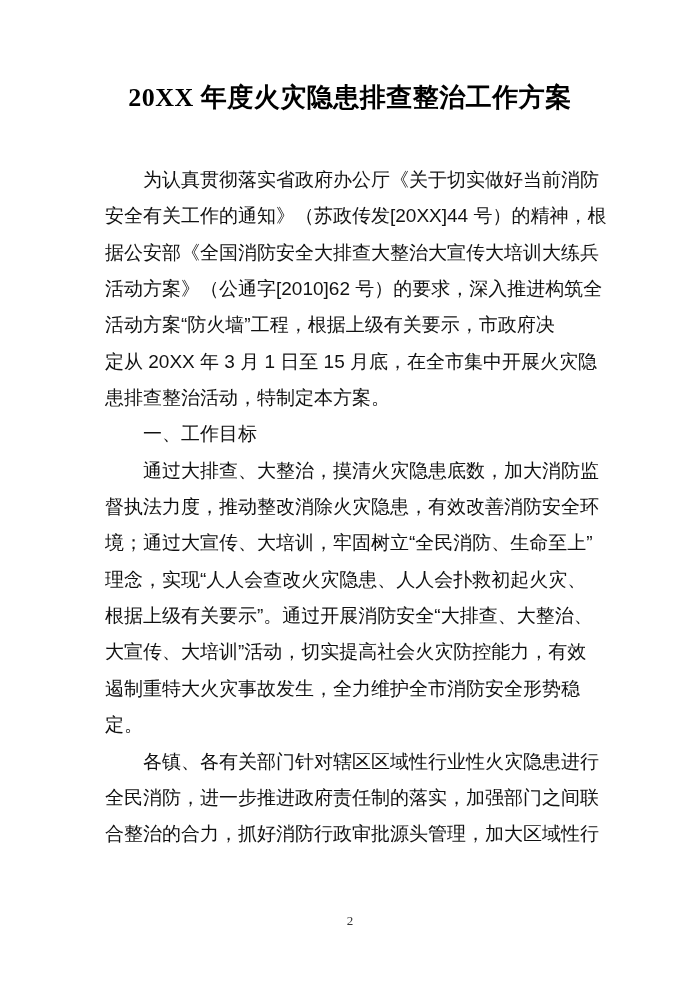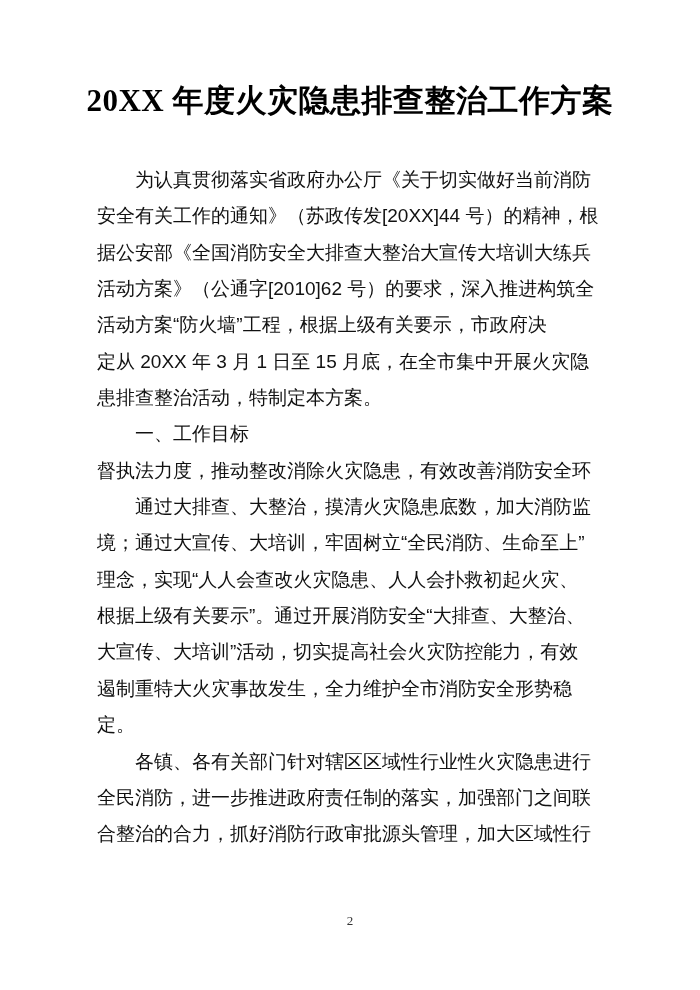--- a/index.html
+++ b/index.html
@@ -17,28 +17,28 @@
     color: #111111;
   }
   .doc-title {
     position: absolute;
     top: 80px;
     left: 0;
     width: 100%;
     text-align: center;
     font-family: "Liberation Serif", serif;
     font-weight: bold;
-    font-size: 31px;
+    font-size: 26px;
     color: #000000;
     white-space: nowrap;
     letter-spacing: 0.5px;
   }
   .content {
     position: absolute;
-    left: 97px;
+    left: 105px;
     top: 162px;
     width: 494px;
   }
   .line {
     height: 36.35px;
     line-height: 36.35px;
     font-size: 19px;
     white-space: nowrap;
     letter-spacing: 0px;
   }
@@ -65,22 +65,22 @@
 
   <div class="content">
     <div class="line indent">为认真贯彻落实省政府办公厅《关于切实做好当前消防</div>
     <div class="line">安全有关工作的通知》（苏政传发[20XX]44 号）的精神，根</div>
     <div class="line">据公安部《全国消防安全大排查大整治大宣传大培训大练兵</div>
     <div class="line">活动方案》（公通字[2010]62 号）的要求，深入推进构筑全</div>
     <div class="line">活动方案“防火墙”工程，根据上级有关要示，市政府决</div>
     <div class="line">定从 20XX 年 3 月 1 日至 15 月底，在全市集中开展火灾隐</div>
     <div class="line">患排查整治活动，特制定本方案。</div>
     <div class="line indent">一、工作目标</div>
+    <div class="line indent">通过大排查、大整治，摸清火灾隐患底数，加大消防监</div>
     <div class="line">督执法力度，推动整改消除火灾隐患，有效改善消防安全环</div>
-    <div class="line indent">通过大排查、大整治，摸清火灾隐患底数，加大消防监</div>
     <div class="line">境；通过大宣传、大培训，牢固树立“全民消防、生命至上”</div>
     <div class="line">理念，实现“人人会查改火灾隐患、人人会扑救初起火灾、</div>
     <div class="line">根据上级有关要示”。通过开展消防安全“大排查、大整治、</div>
     <div class="line">大宣传、大培训”活动，切实提高社会火灾防控能力，有效</div>
     <div class="line">遏制重特大火灾事故发生，全力维护全市消防安全形势稳</div>
     <div class="line">定。</div>
     <div class="line indent">各镇、各有关部门针对辖区区域性行业性火灾隐患进行</div>
     <div class="line">全民消防，进一步推进政府责任制的落实，加强部门之间联</div>
     <div class="line">合整治的合力，抓好消防行政审批源头管理，加大区域性行</div>
   </div>

